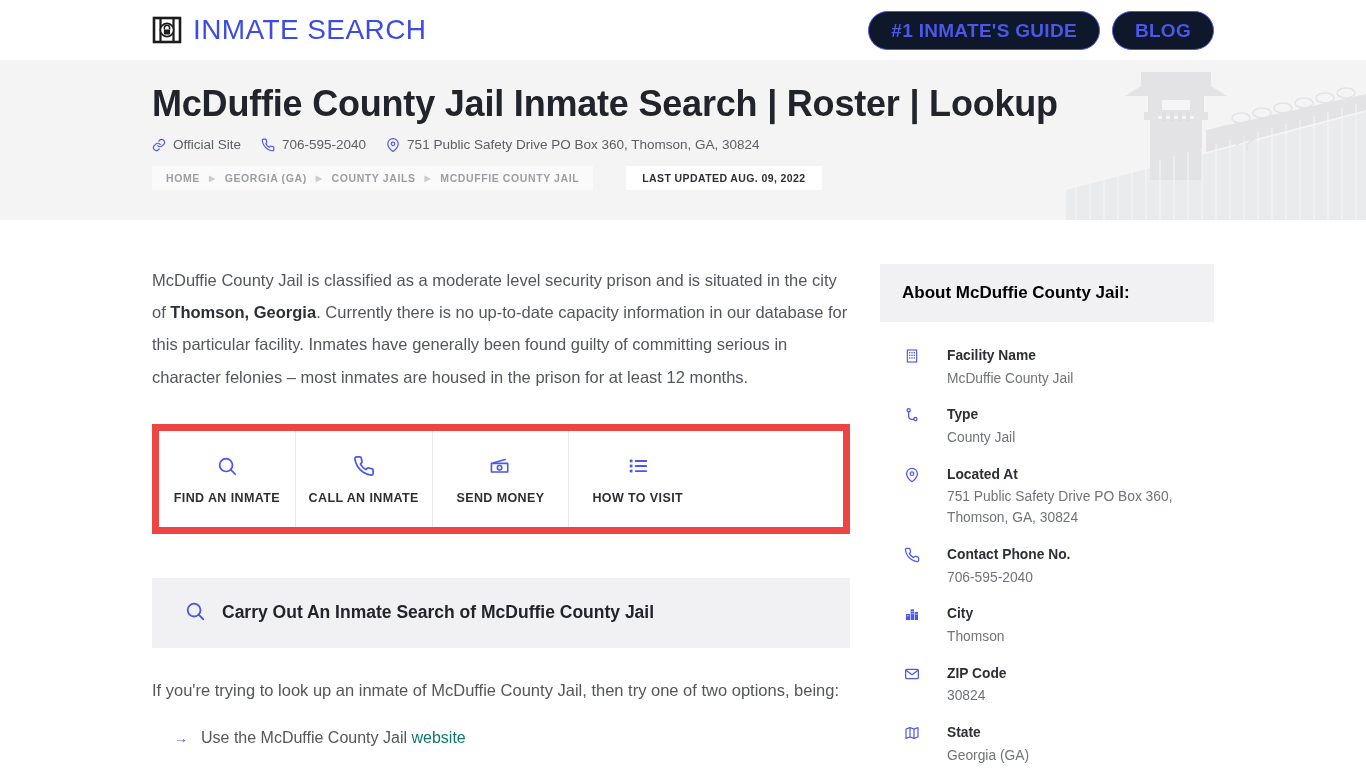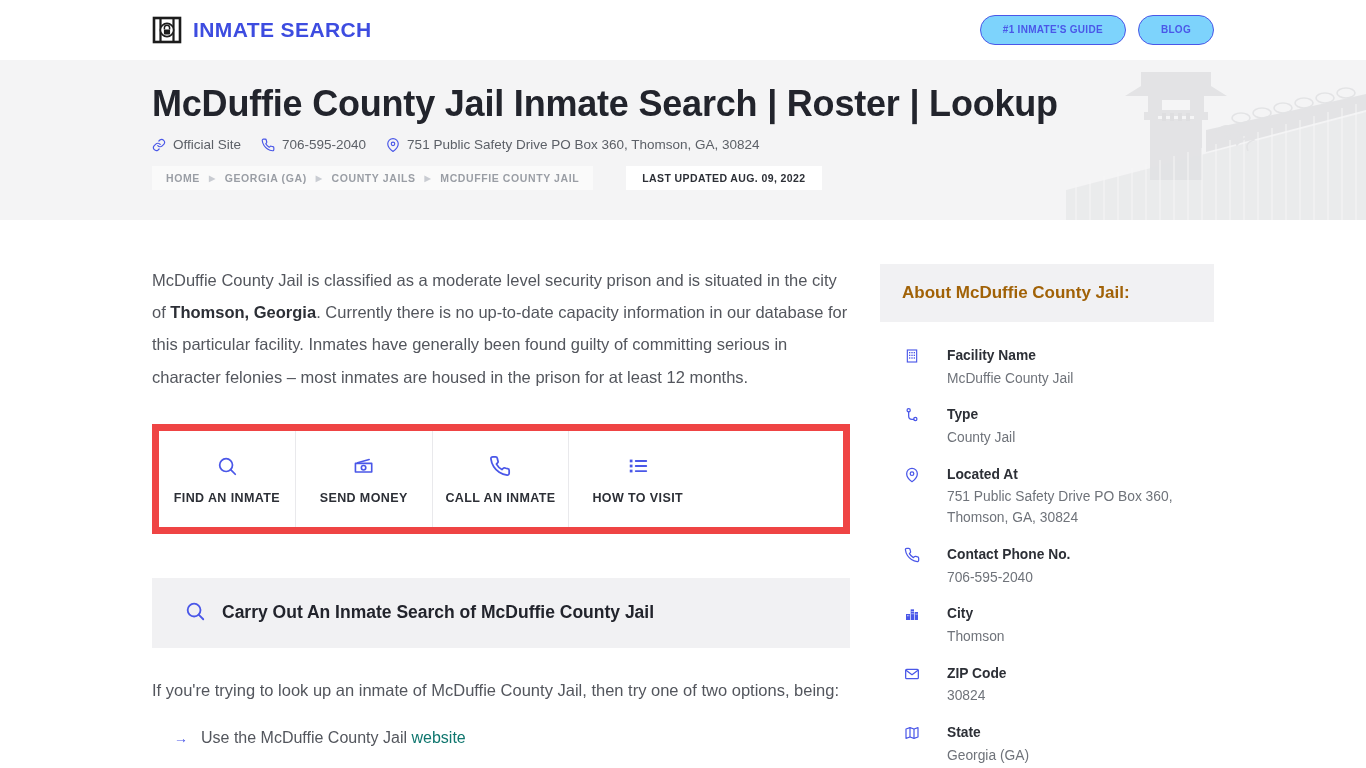--- a/index.html
+++ b/index.html
@@ -16,35 +16,35 @@
     height: 60px;
     background: #ffffff;
     display: flex;
     align-items: center;
     padding: 0 152px 0 152px;
     position: relative;
   }
   .brand { display: flex; align-items: center; gap: 11px; text-decoration: none; }
   .brand-logo { width: 30px; height: 30px; display: block; }
   .brand-text {
-    font-size: 21px; font-weight: bold; letter-spacing: .4px;
+    font-size: 28px; font-weight: normal; letter-spacing: .4px;
     color: #3d4ce0;
   }
   .nav-right {
     margin-left: auto; display: flex; align-items: center; gap: 12px;
   }
   .pill {
     border: 1px solid #4a57e8;
     color: #4a57e8;
     border-radius: 22px;
-    font-size: 10px;
+    font-size: 19px;
     font-weight: 600;
     letter-spacing: .3px;
     padding: 9px 22px;
-    background: #7dd3fc;
+    background: #0f172a;
     line-height: 1;
     white-space: nowrap;
     cursor: pointer;
   }
 
   
   .hero {
     position: relative;
     background: #f4f4f5;
     height: 160px;
@@ -181,21 +181,21 @@
   .arrow-list .arw { color: #4a57e8; font-size: 14px; }
   .arrow-list a { color: #0f766e; text-decoration: none; }
 
   
   .side-card { border: 0; }
   .side-head {
     background: #f1f1f3;
     padding: 19px 22px;
   }
   .side-head h3 {
-    font-size: 17px; font-weight: bold; color: #a16207;
+    font-size: 17px; font-weight: bold; color: #000000;
   }
   .side-body { padding: 16px 22px 0 22px; }
   .info-row {
     display: flex;
     gap: 26px;
     padding: 8px 0;
     align-items: flex-start;
   }
   .info-ico { width: 19px; flex: none; padding-top: 2px; display:flex; justify-content:center;}
   .info-k {
@@ -318,36 +318,36 @@
             <circle cx="11" cy="11" r="7"></circle>
               <line x1="16" y1="16" x2="21" y2="21"></line>
           </svg>
         </div>
         <div class="tile-label">FIND AN INMATE</div>
       </div>
 
 
       <div class="tile">
         <div class="tile-icon">
+          <svg width="22" height="22" viewBox="0 0 24 24" fill="none" stroke="#4a57e8" stroke-width="1.9" stroke-linecap="round" stroke-linejoin="round">
+            <path d="M22 16.9v3a2 2 0 0 1-2.2 2 19.8 19.8 0 0 1-8.6-3.1 19.5 19.5 0 0 1-6-6A19.8 19.8 0 0 1 2.1 4.2 2 2 0 0 1 4.1 2h3a2 2 0 0 1 2 1.7c.1 1 .4 1.9.7 2.8a2 2 0 0 1-.5 2.1L8.1 9.9a16 16 0 0 0 6 6l1.3-1.2a2 2 0 0 1 2.1-.5c.9.3 1.8.6 2.8.7a2 2 0 0 1 1.7 2z"></path>
+          </svg>
+        </div>
+        <div class="tile-label">CALL AN INMATE</div>
+      </div>
+
+      <div class="tile">
+        <div class="tile-icon">
           <svg width="24" height="24" viewBox="0 0 28 24" fill="none" stroke="#4a57e8" stroke-width="1.9" stroke-linejoin="round">
             <path d="M4 9h19v10H4z"></path>
             <circle cx="13.5" cy="14" r="2.6"></circle>
             <path d="M6.5 8.2 L20 4.5" stroke-linecap="round"></path>
           </svg>
         </div>
         <div class="tile-label">SEND MONEY</div>
-      </div>
-
-      <div class="tile">
-        <div class="tile-icon">
-          <svg width="22" height="22" viewBox="0 0 24 24" fill="none" stroke="#4a57e8" stroke-width="1.9" stroke-linecap="round" stroke-linejoin="round">
-            <path d="M22 16.9v3a2 2 0 0 1-2.2 2 19.8 19.8 0 0 1-8.6-3.1 19.5 19.5 0 0 1-6-6A19.8 19.8 0 0 1 2.1 4.2 2 2 0 0 1 4.1 2h3a2 2 0 0 1 2 1.7c.1 1 .4 1.9.7 2.8a2 2 0 0 1-.5 2.1L8.1 9.9a16 16 0 0 0 6 6l1.3-1.2a2 2 0 0 1 2.1-.5c.9.3 1.8.6 2.8.7a2 2 0 0 1 1.7 2z"></path>
-          </svg>
-        </div>
-        <div class="tile-label">CALL AN INMATE</div>
       </div>
 
       <div class="tile">
         <div class="tile-icon">
           <svg width="22" height="22" viewBox="0 0 24 24" fill="none" stroke="#4a57e8" stroke-width="2" stroke-linecap="round">
             <rect x="3" y="5" width="3" height="3" fill="#4a57e8" stroke="none"></rect>
             <rect x="3" y="10.5" width="3" height="3" fill="#4a57e8" stroke="none"></rect>
             <rect x="3" y="16" width="3" height="3" fill="#4a57e8" stroke="none"></rect>
             <line x1="9.5" y1="6.5" x2="21" y2="6.5"></line>
             <line x1="9.5" y1="12" x2="21" y2="12"></line>

